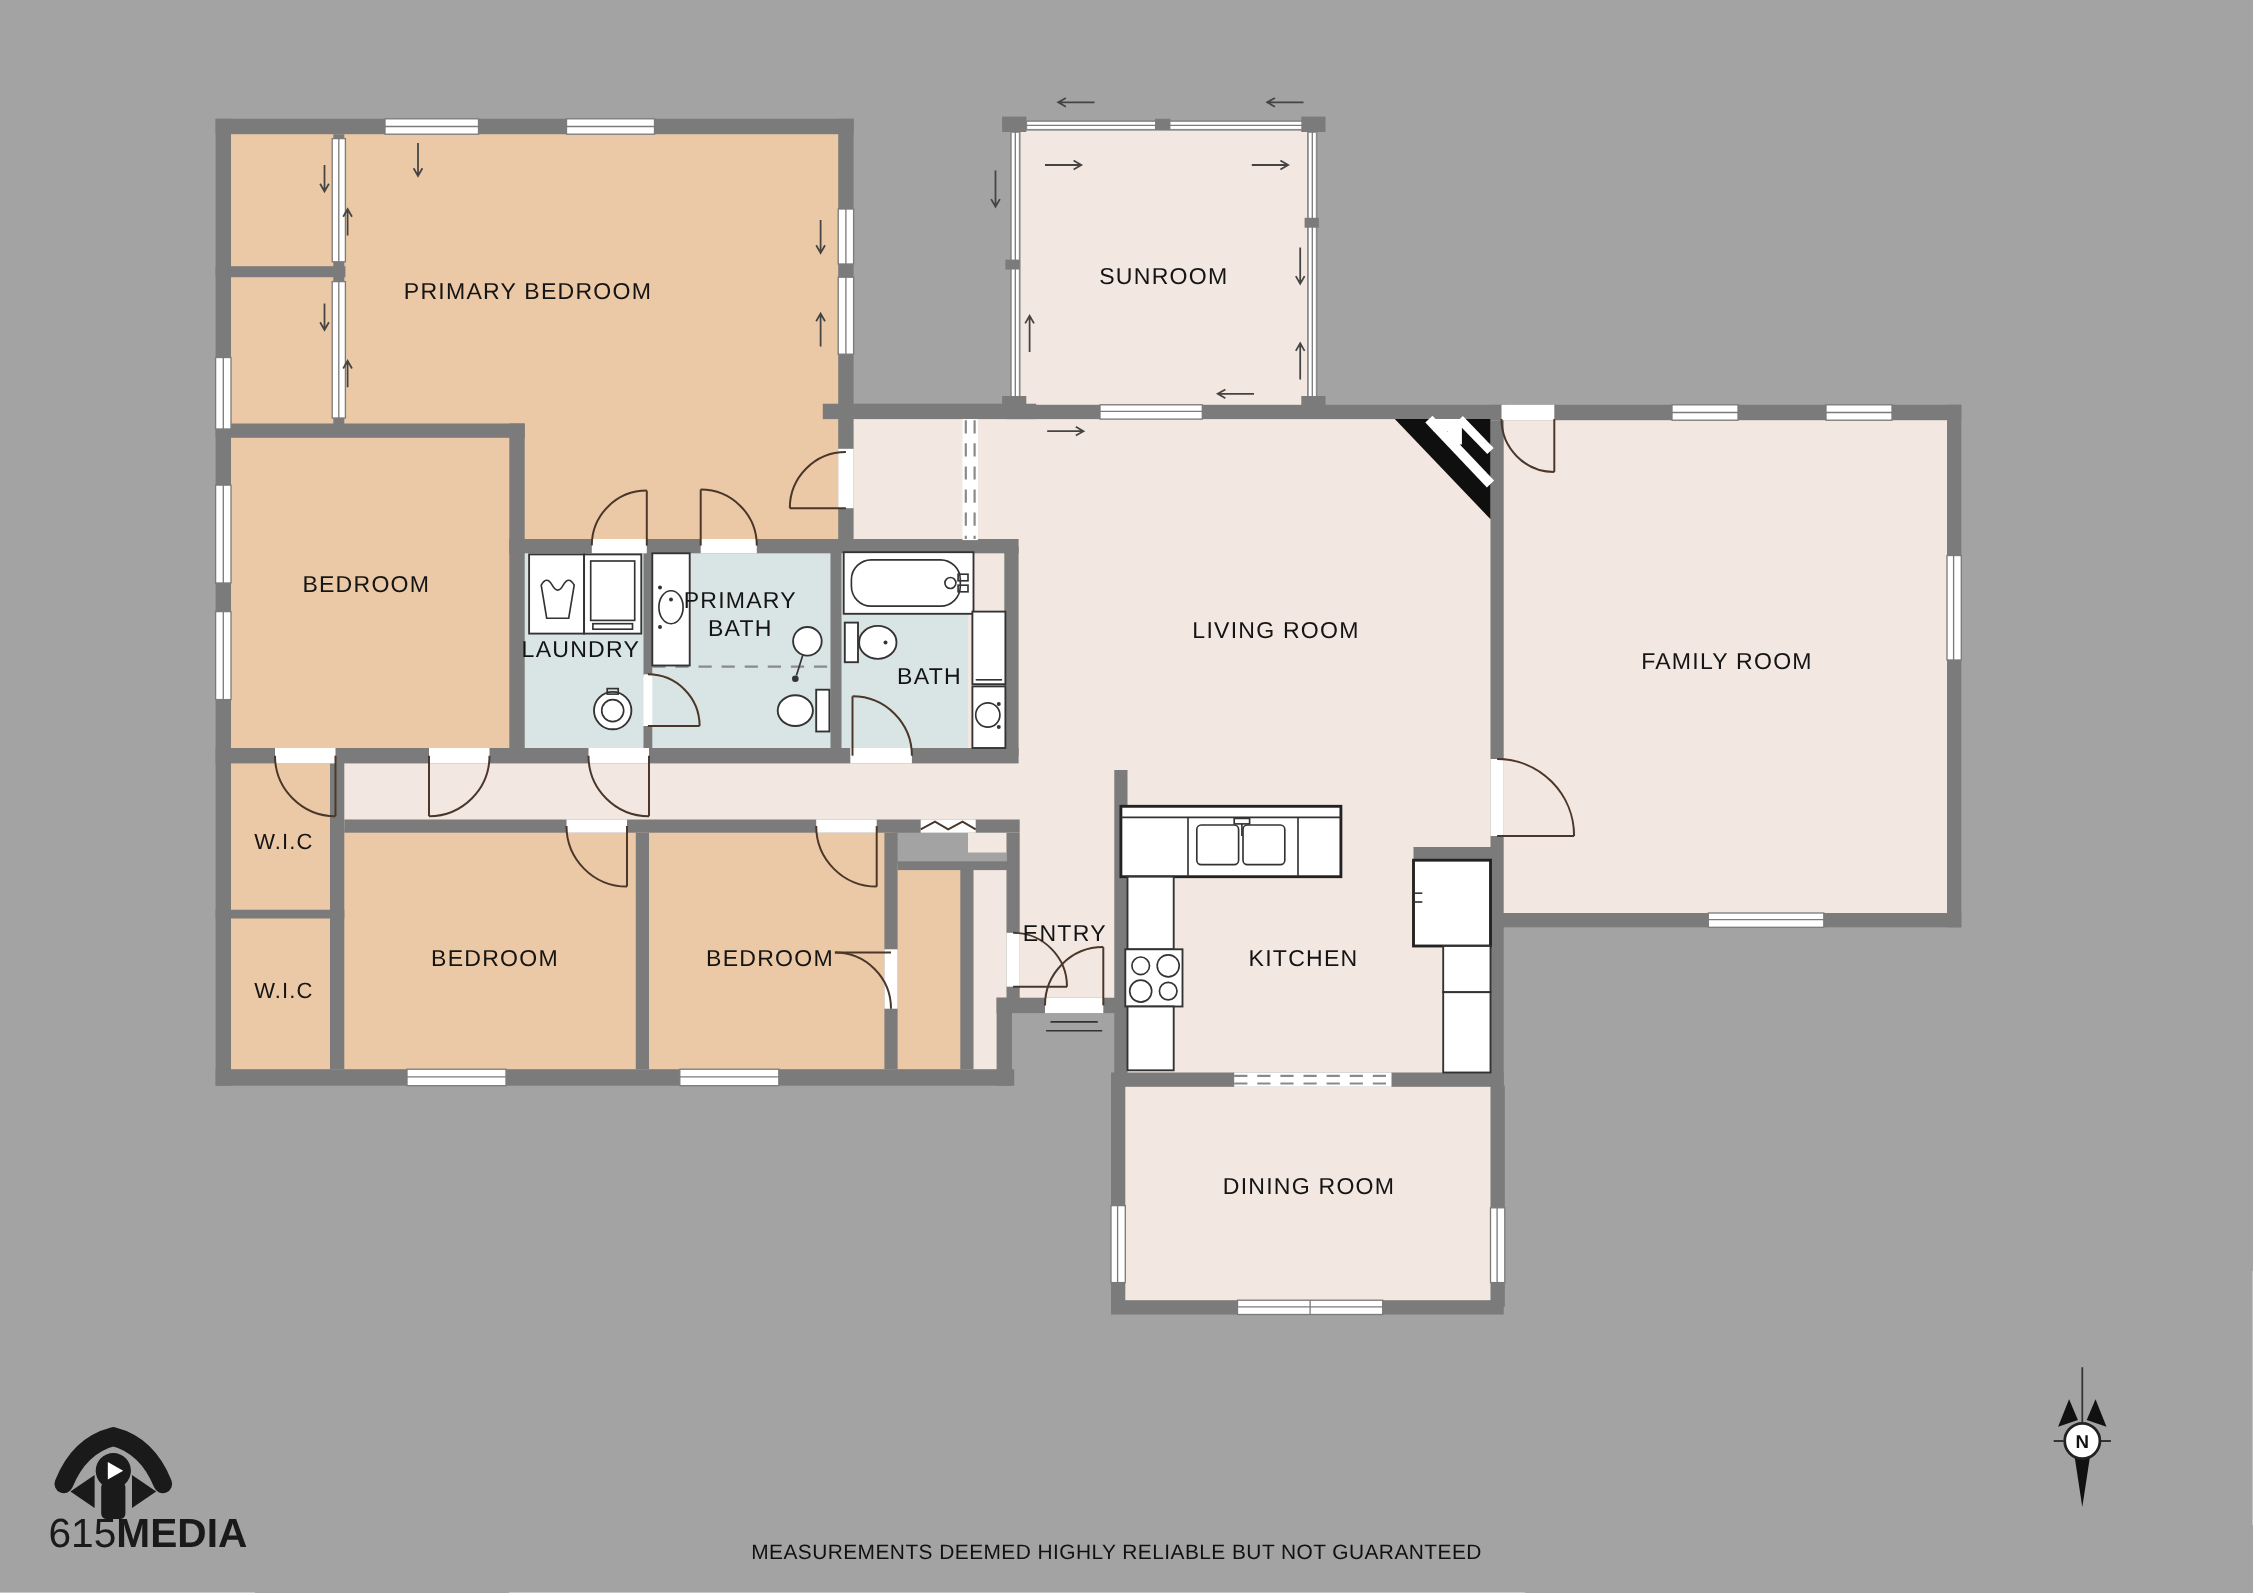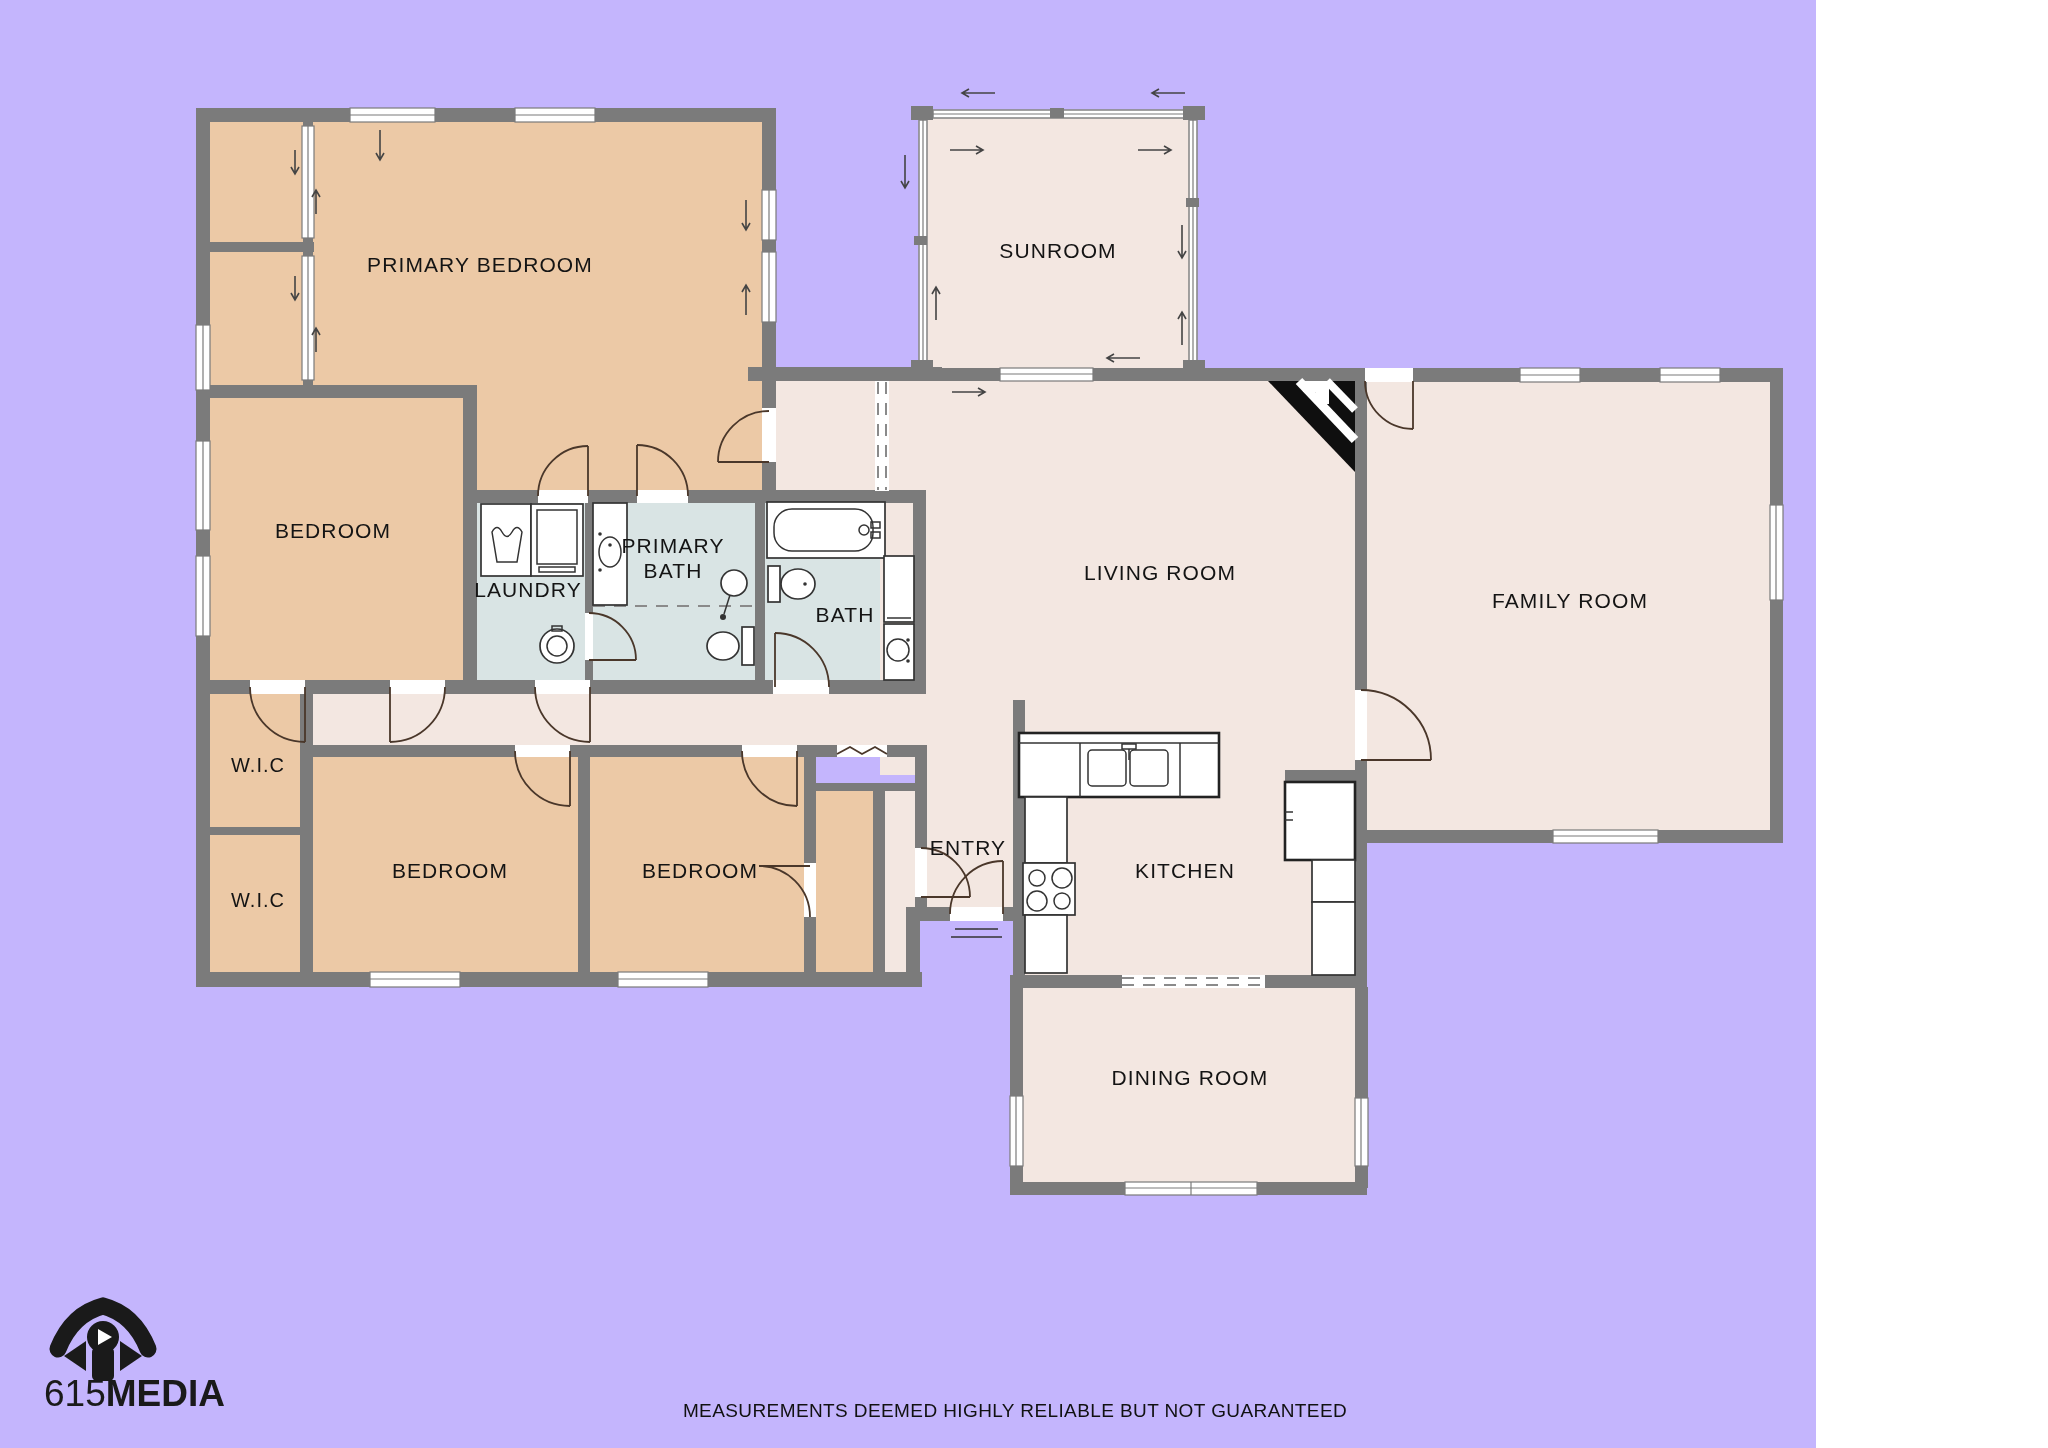--- a/index.html
+++ b/index.html
@@ -1,16 +1,16 @@
 <!DOCTYPE html>
 <html><head>
 <meta charset="utf-8">
 <style>
   html,body{margin:0;padding:0;background:#ffffff;}
-  .page{position:relative;width:1816px;height:1448px;background:#c4b5fd;overflow:hidden;
+  .page{position:relative;width:2048px;height:1448px;background:#a3a3a3;overflow:hidden;
         font-family:"Liberation Sans",sans-serif;}
   svg{position:absolute;left:0;top:0;}
   .tan{fill:#ecc9a6;}
   .pink{fill:#f3e7e1;}
   .bathf{fill:#d9e4e4;}
   .wall{fill:#7b7b7b;}
   .thinwall{fill:#ffffff;stroke:#8a8a8a;stroke-width:1.6;}
   .win{fill:#ffffff;stroke:#7b7b7b;stroke-width:1.2;}
   .winl{stroke:#7b7b7b;stroke-width:1.2;}
   .openw{fill:#ffffff;}

